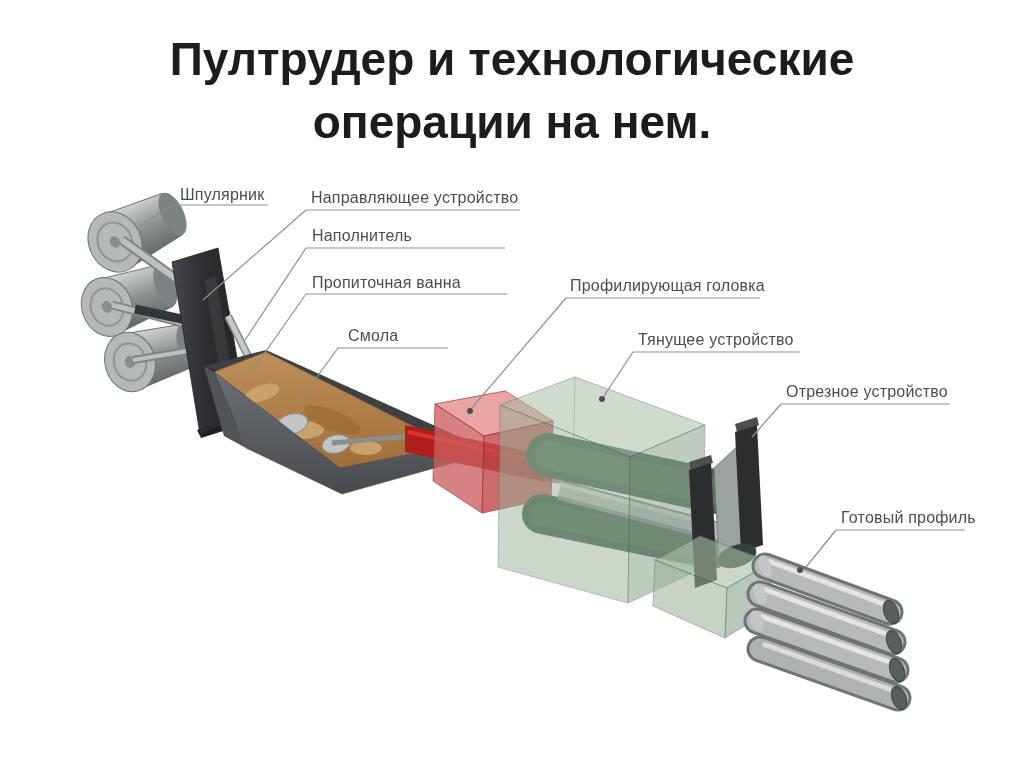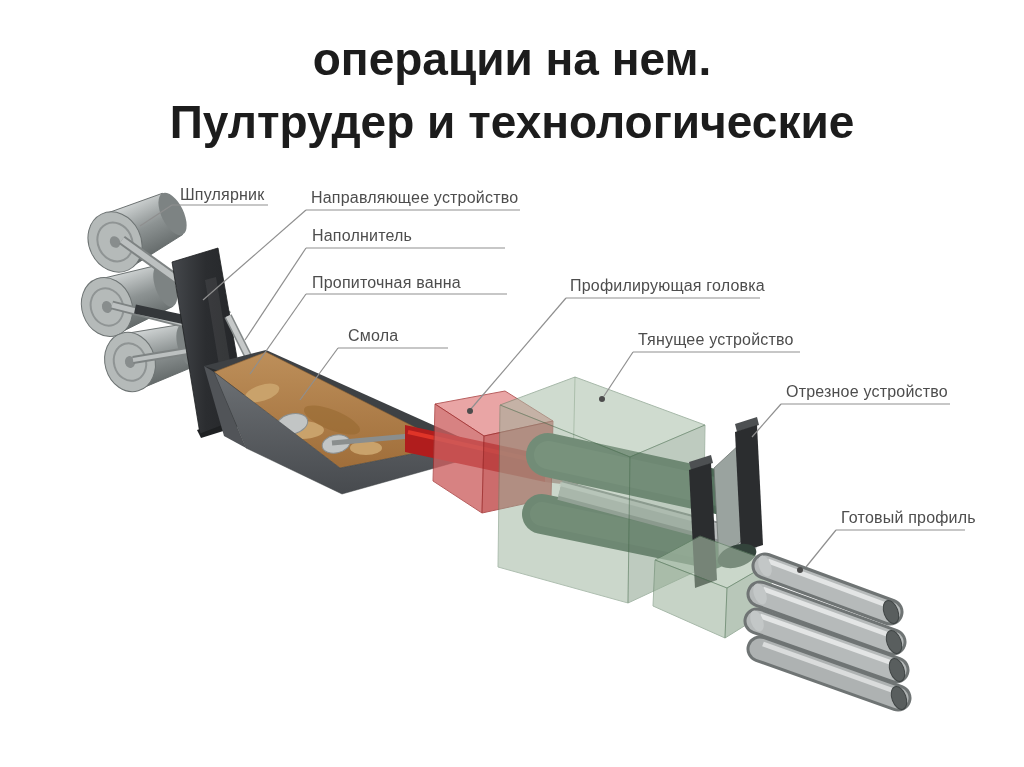--- a/index.html
+++ b/index.html
@@ -27,22 +27,22 @@
     fill:#4d4d4d;
   }
   .ann{stroke:#8f8f8f;stroke-width:1.2;fill:none;}
 </style>
 </head>
 <body>
 
 <div class="slide">
 
   <div class="title">
+    <div>Пултрудер и технологические</div>
     <div>операции на нем.</div>
-    <div>Пултрудер и технологические</div>
   </div>
 
   <svg class="diagram" width="1024" height="767" viewBox="0 0 1024 767">
     <defs>
       <linearGradient id="gradPlate" x1="0" y1="0" x2="1" y2="0">
         <stop offset="0" stop-color="#45484c"></stop>
         <stop offset="0.45" stop-color="#2b2d30"></stop>
         <stop offset="1" stop-color="#232528"></stop>
       </linearGradient>
       <linearGradient id="gradWall" x1="0" y1="0" x2="0" y2="1">

